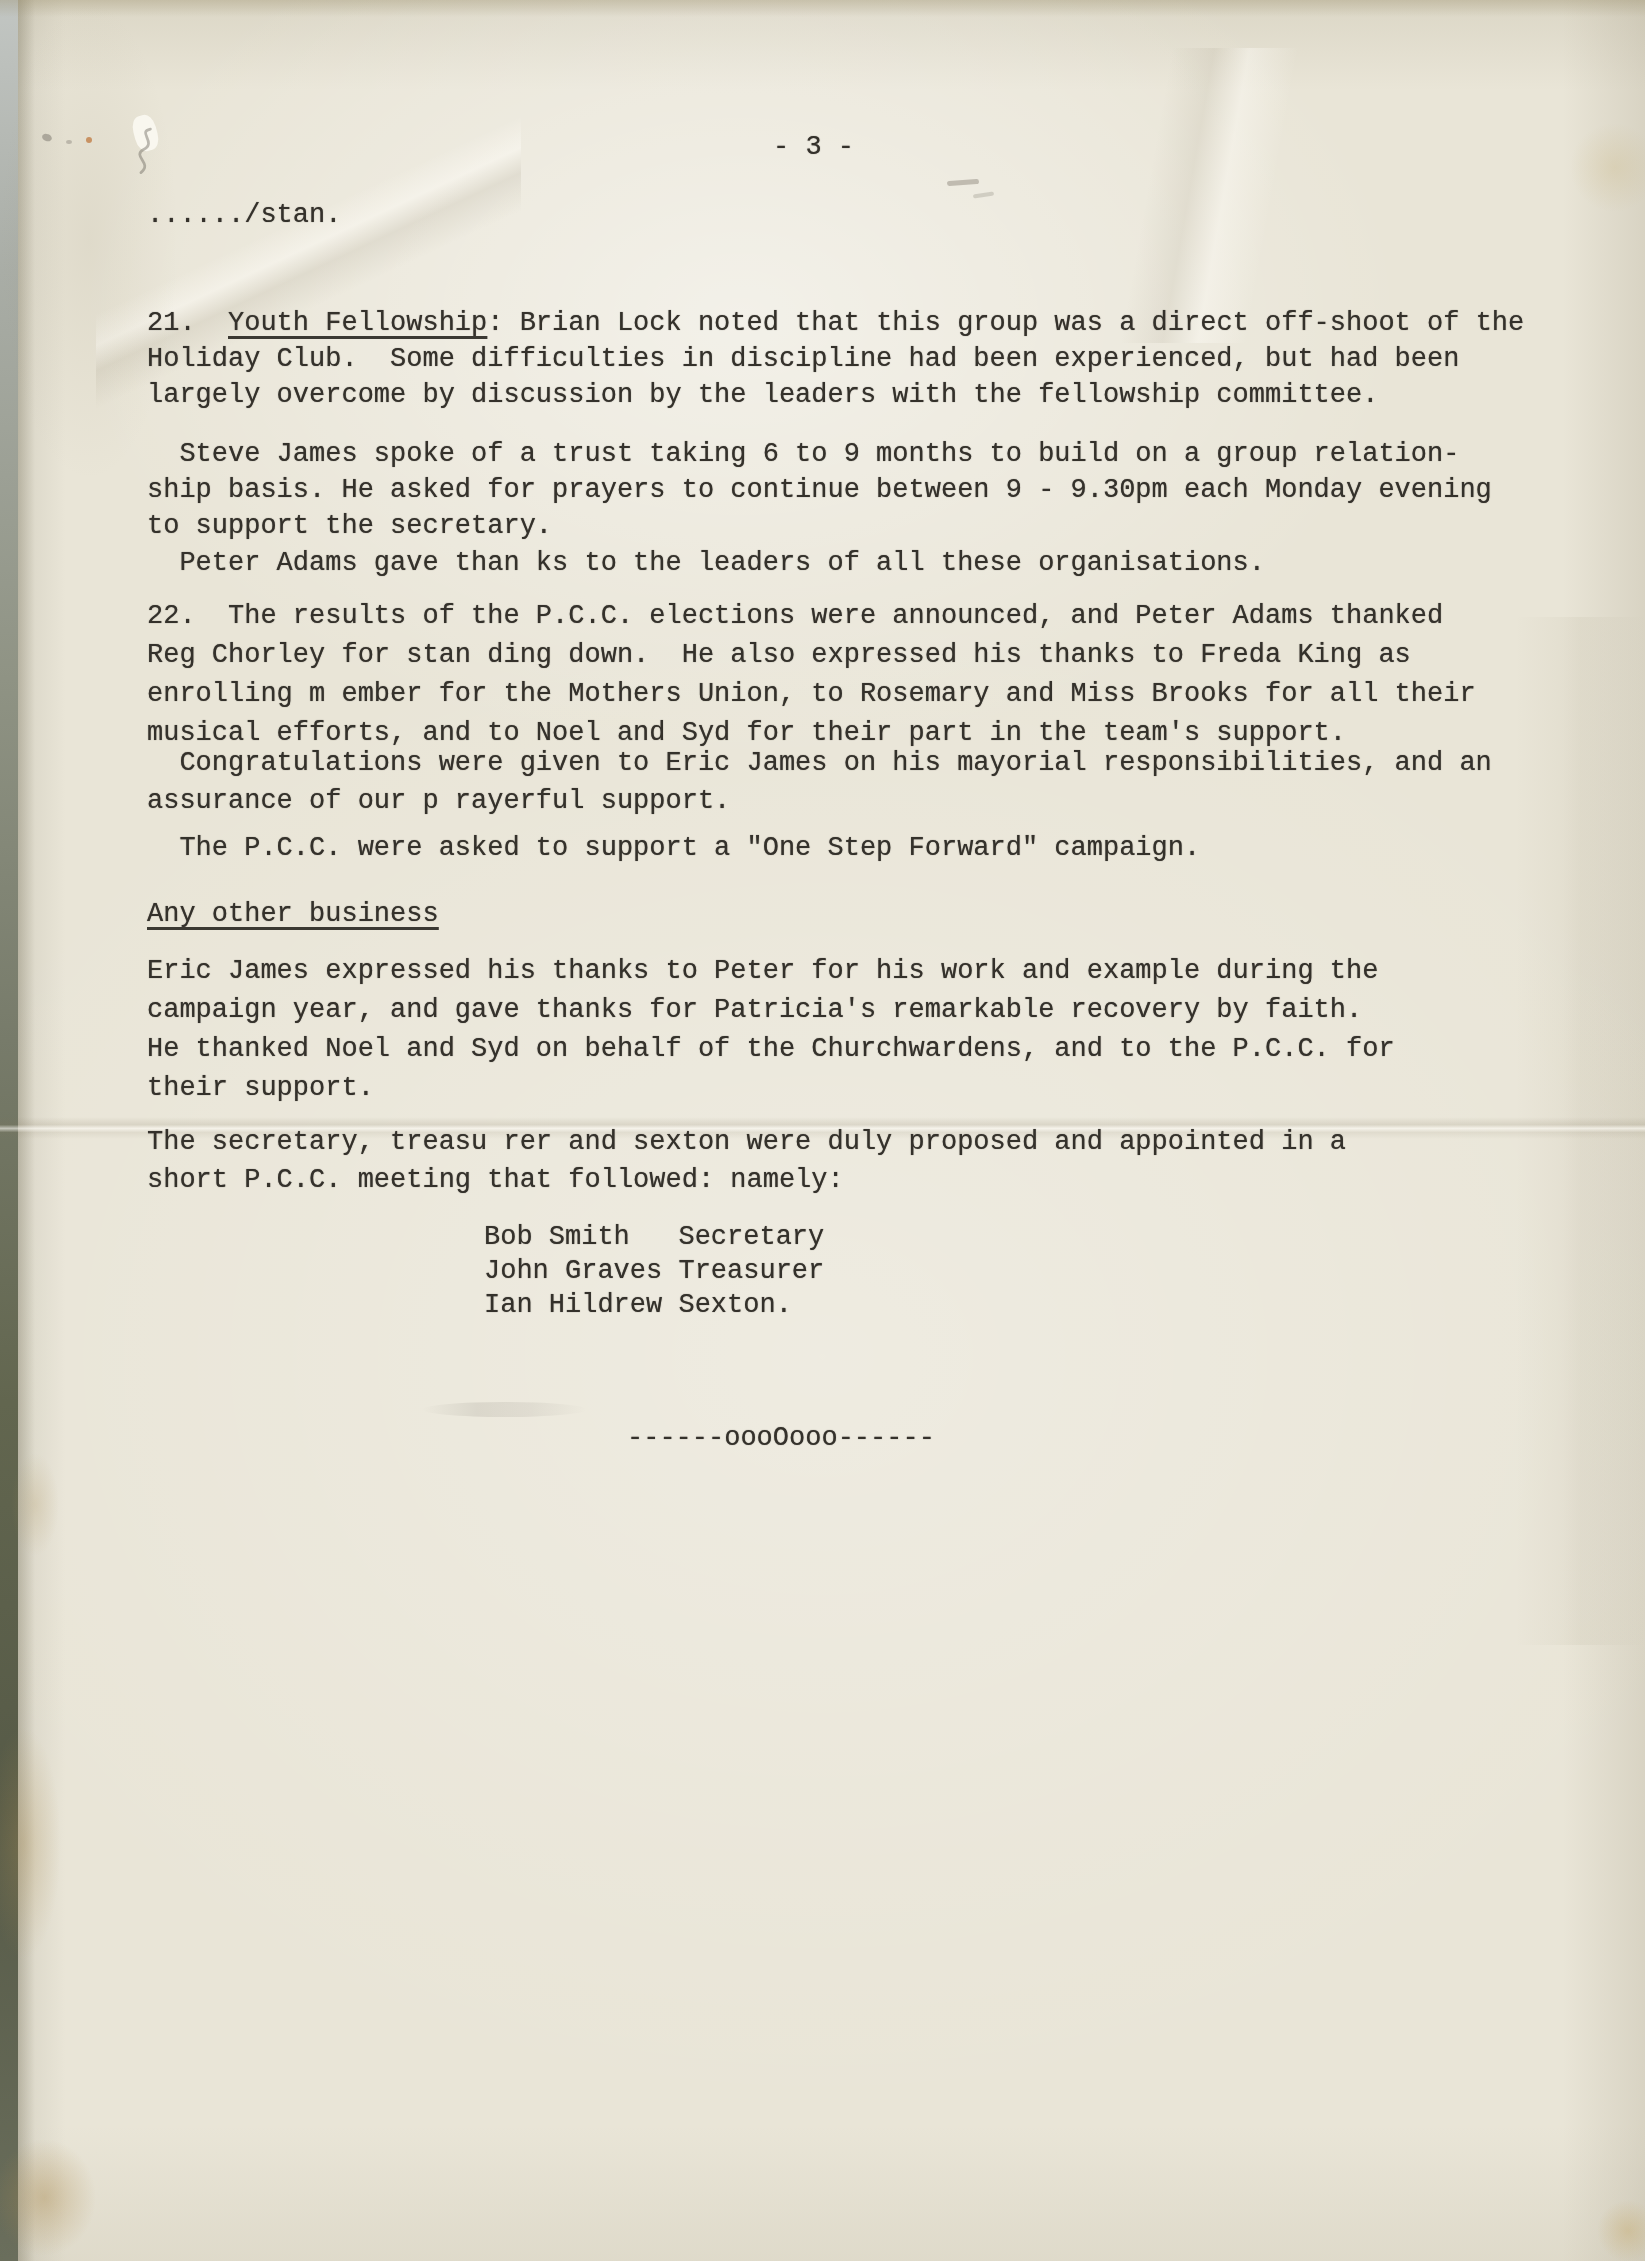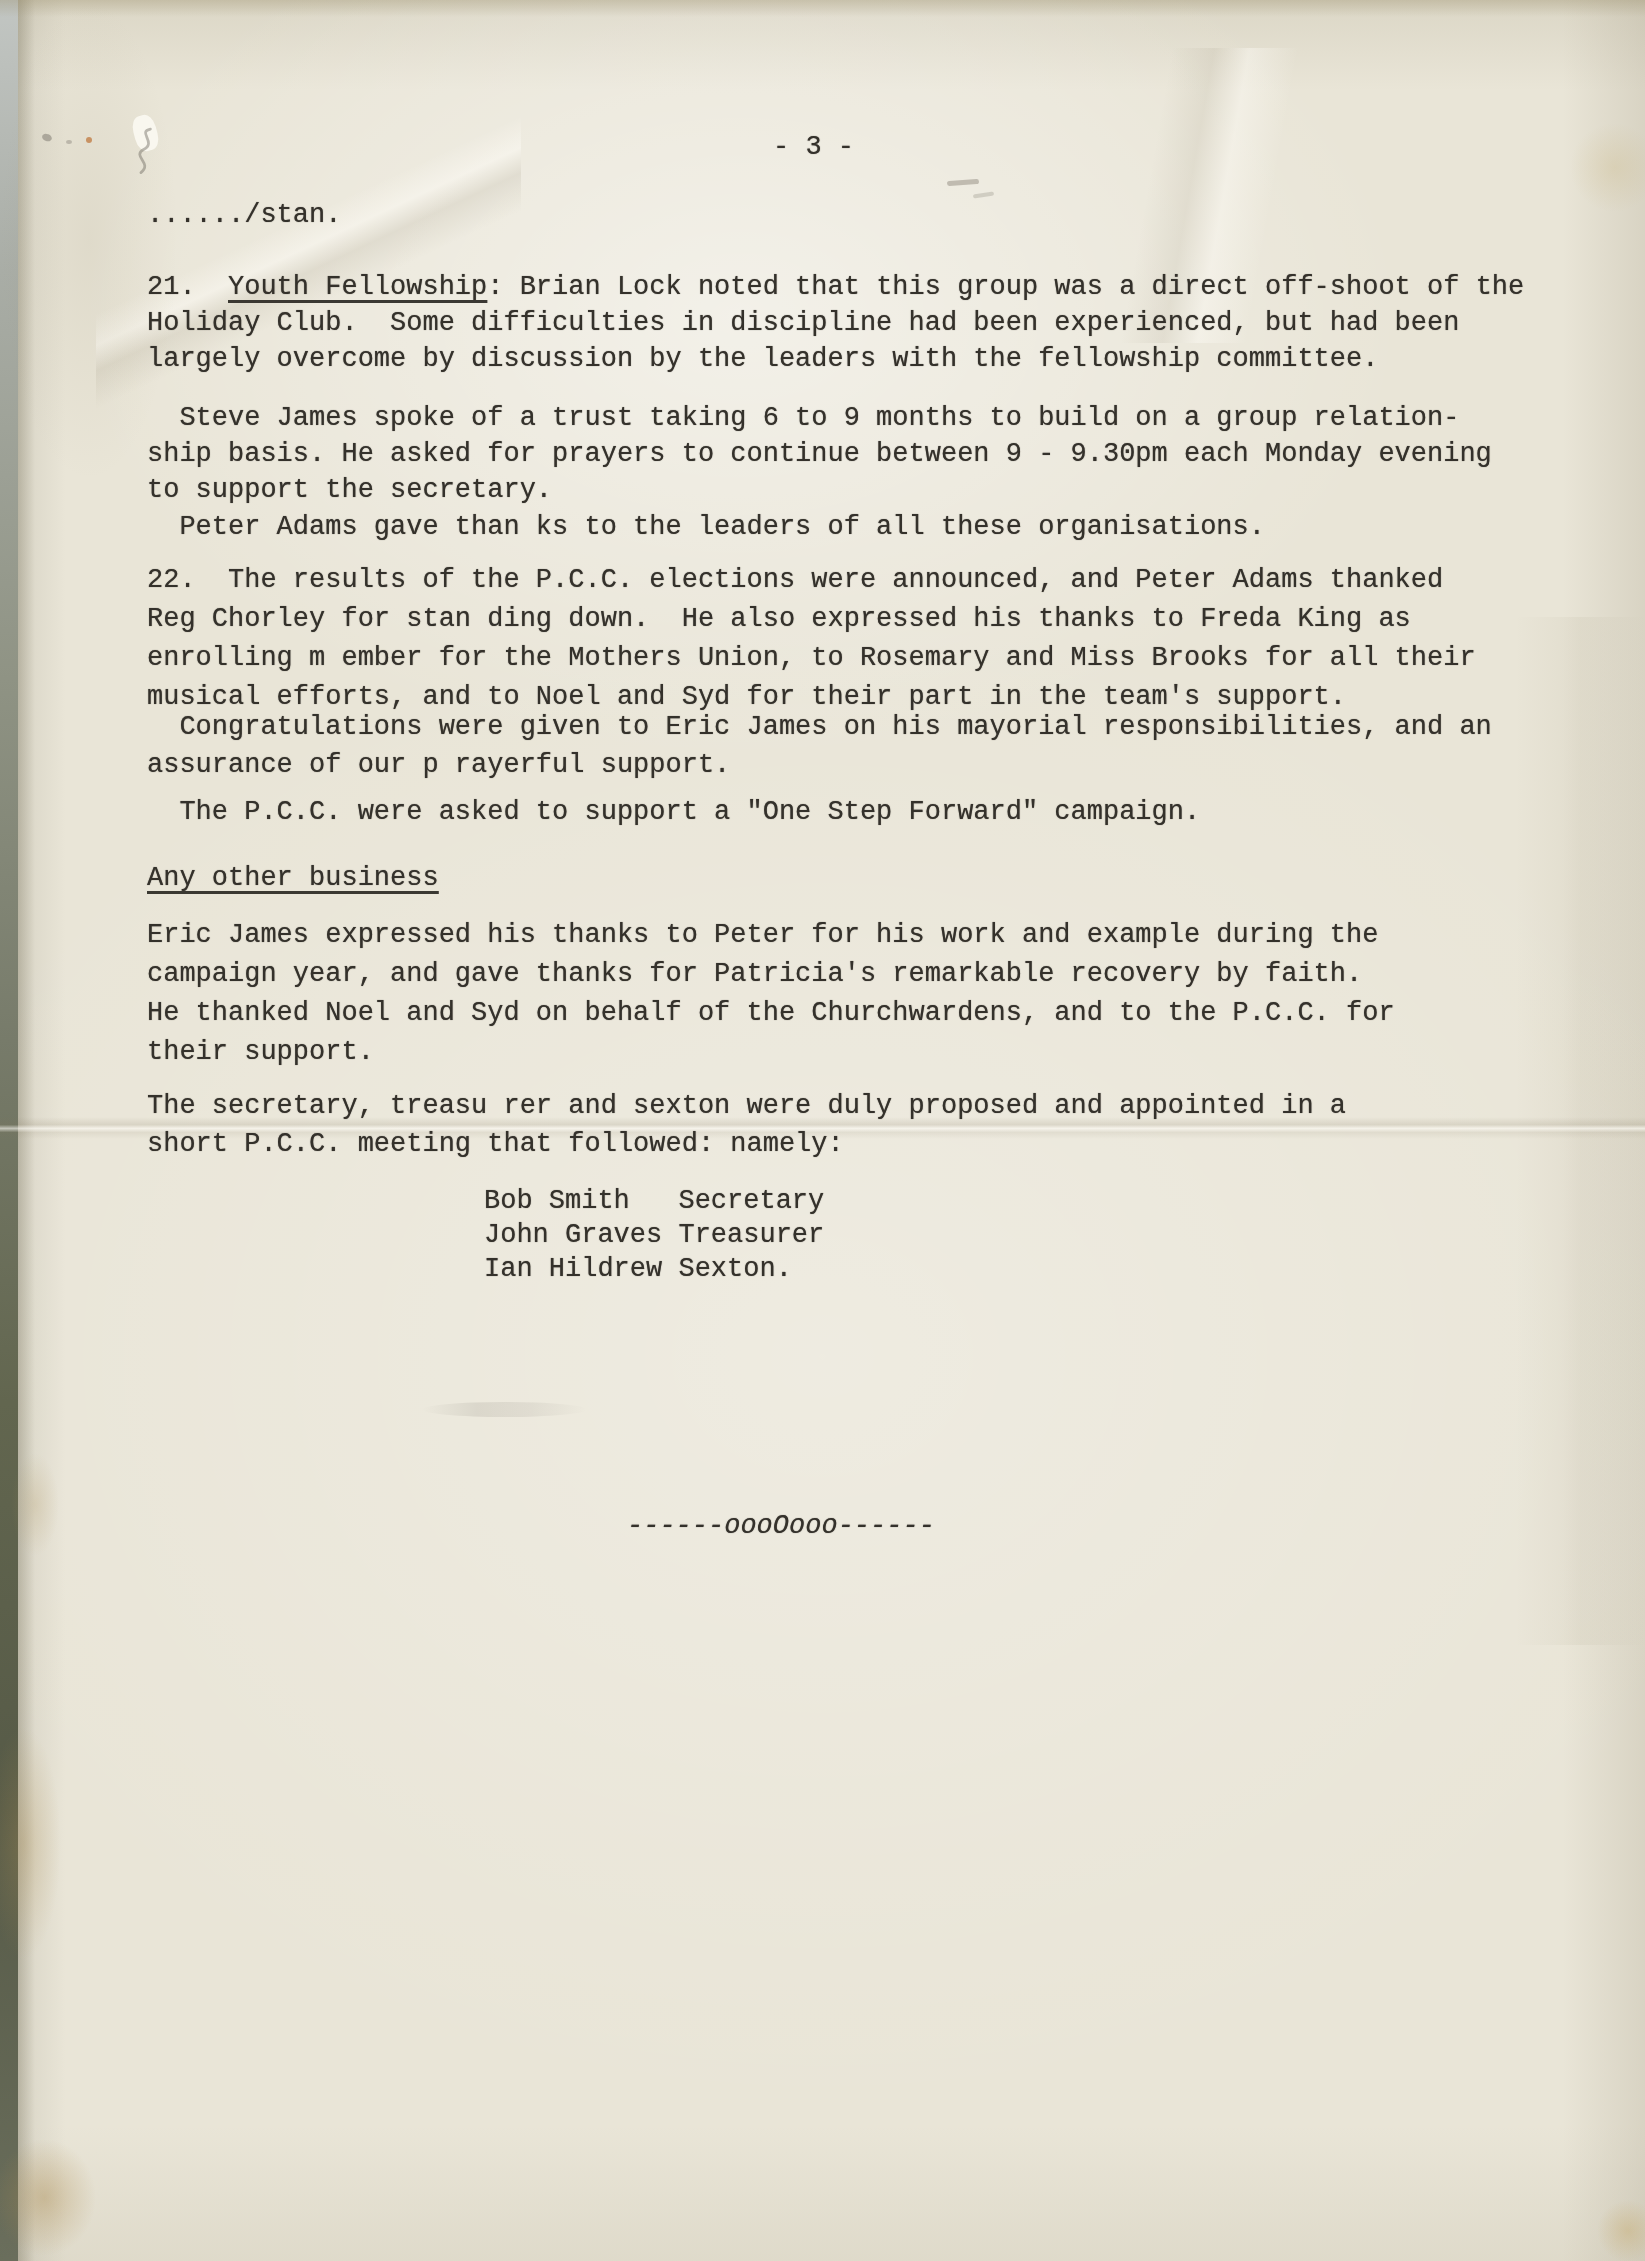--- a/index.html
+++ b/index.html
@@ -18,30 +18,30 @@
       #e9e5d7;
   }
   .line{
     position:relative;
     white-space:pre;
     font-size:27px;
     line-height:36px;
     color:#34312b;
     text-shadow:0 0 1px rgba(52,49,43,.72);
   }
-  .block{position:absolute;left:147px;}
+  .block{position:absolute;left:147px;margin-top:36px;}
   .u{
     text-decoration:underline;
     text-decoration-thickness:2.7px;
     text-underline-offset:6.2px;
     text-decoration-color:rgba(52,49,43,.85);
   }
   .pagenum{position:absolute;left:773px;top:129px;}
   .cont{position:absolute;left:147px;top:197px;}
-  .divider{position:absolute;left:627px;top:1508px;font-style:italic;}
+  .divider{position:absolute;left:627px;top:1420px;}
   .lh57 .line{line-height:39px;}
   .lh55 .line{line-height:38px;}
   .lh50 .line{line-height:34px;}
   
   .edge-strip{position:absolute;left:0;top:0;width:18px;height:100%;
     background:linear-gradient(to bottom,#c2c6c3 0%,#a9ada6 12%,#8f9384 30%,#777b6a 46%,#62664f 62%,#565a47 80%,#6a6e5c 100%);}
   .edge-shadow{position:absolute;left:18px;top:0;width:16.5px;height:100%;
     background:linear-gradient(to right, rgba(90,85,60,.26), rgba(90,85,60,0));}
   .top-band{position:absolute;left:0;top:0;width:100%;height:16.5px;
     background:linear-gradient(to bottom, rgba(150,138,100,.32), rgba(150,138,100,0));}

